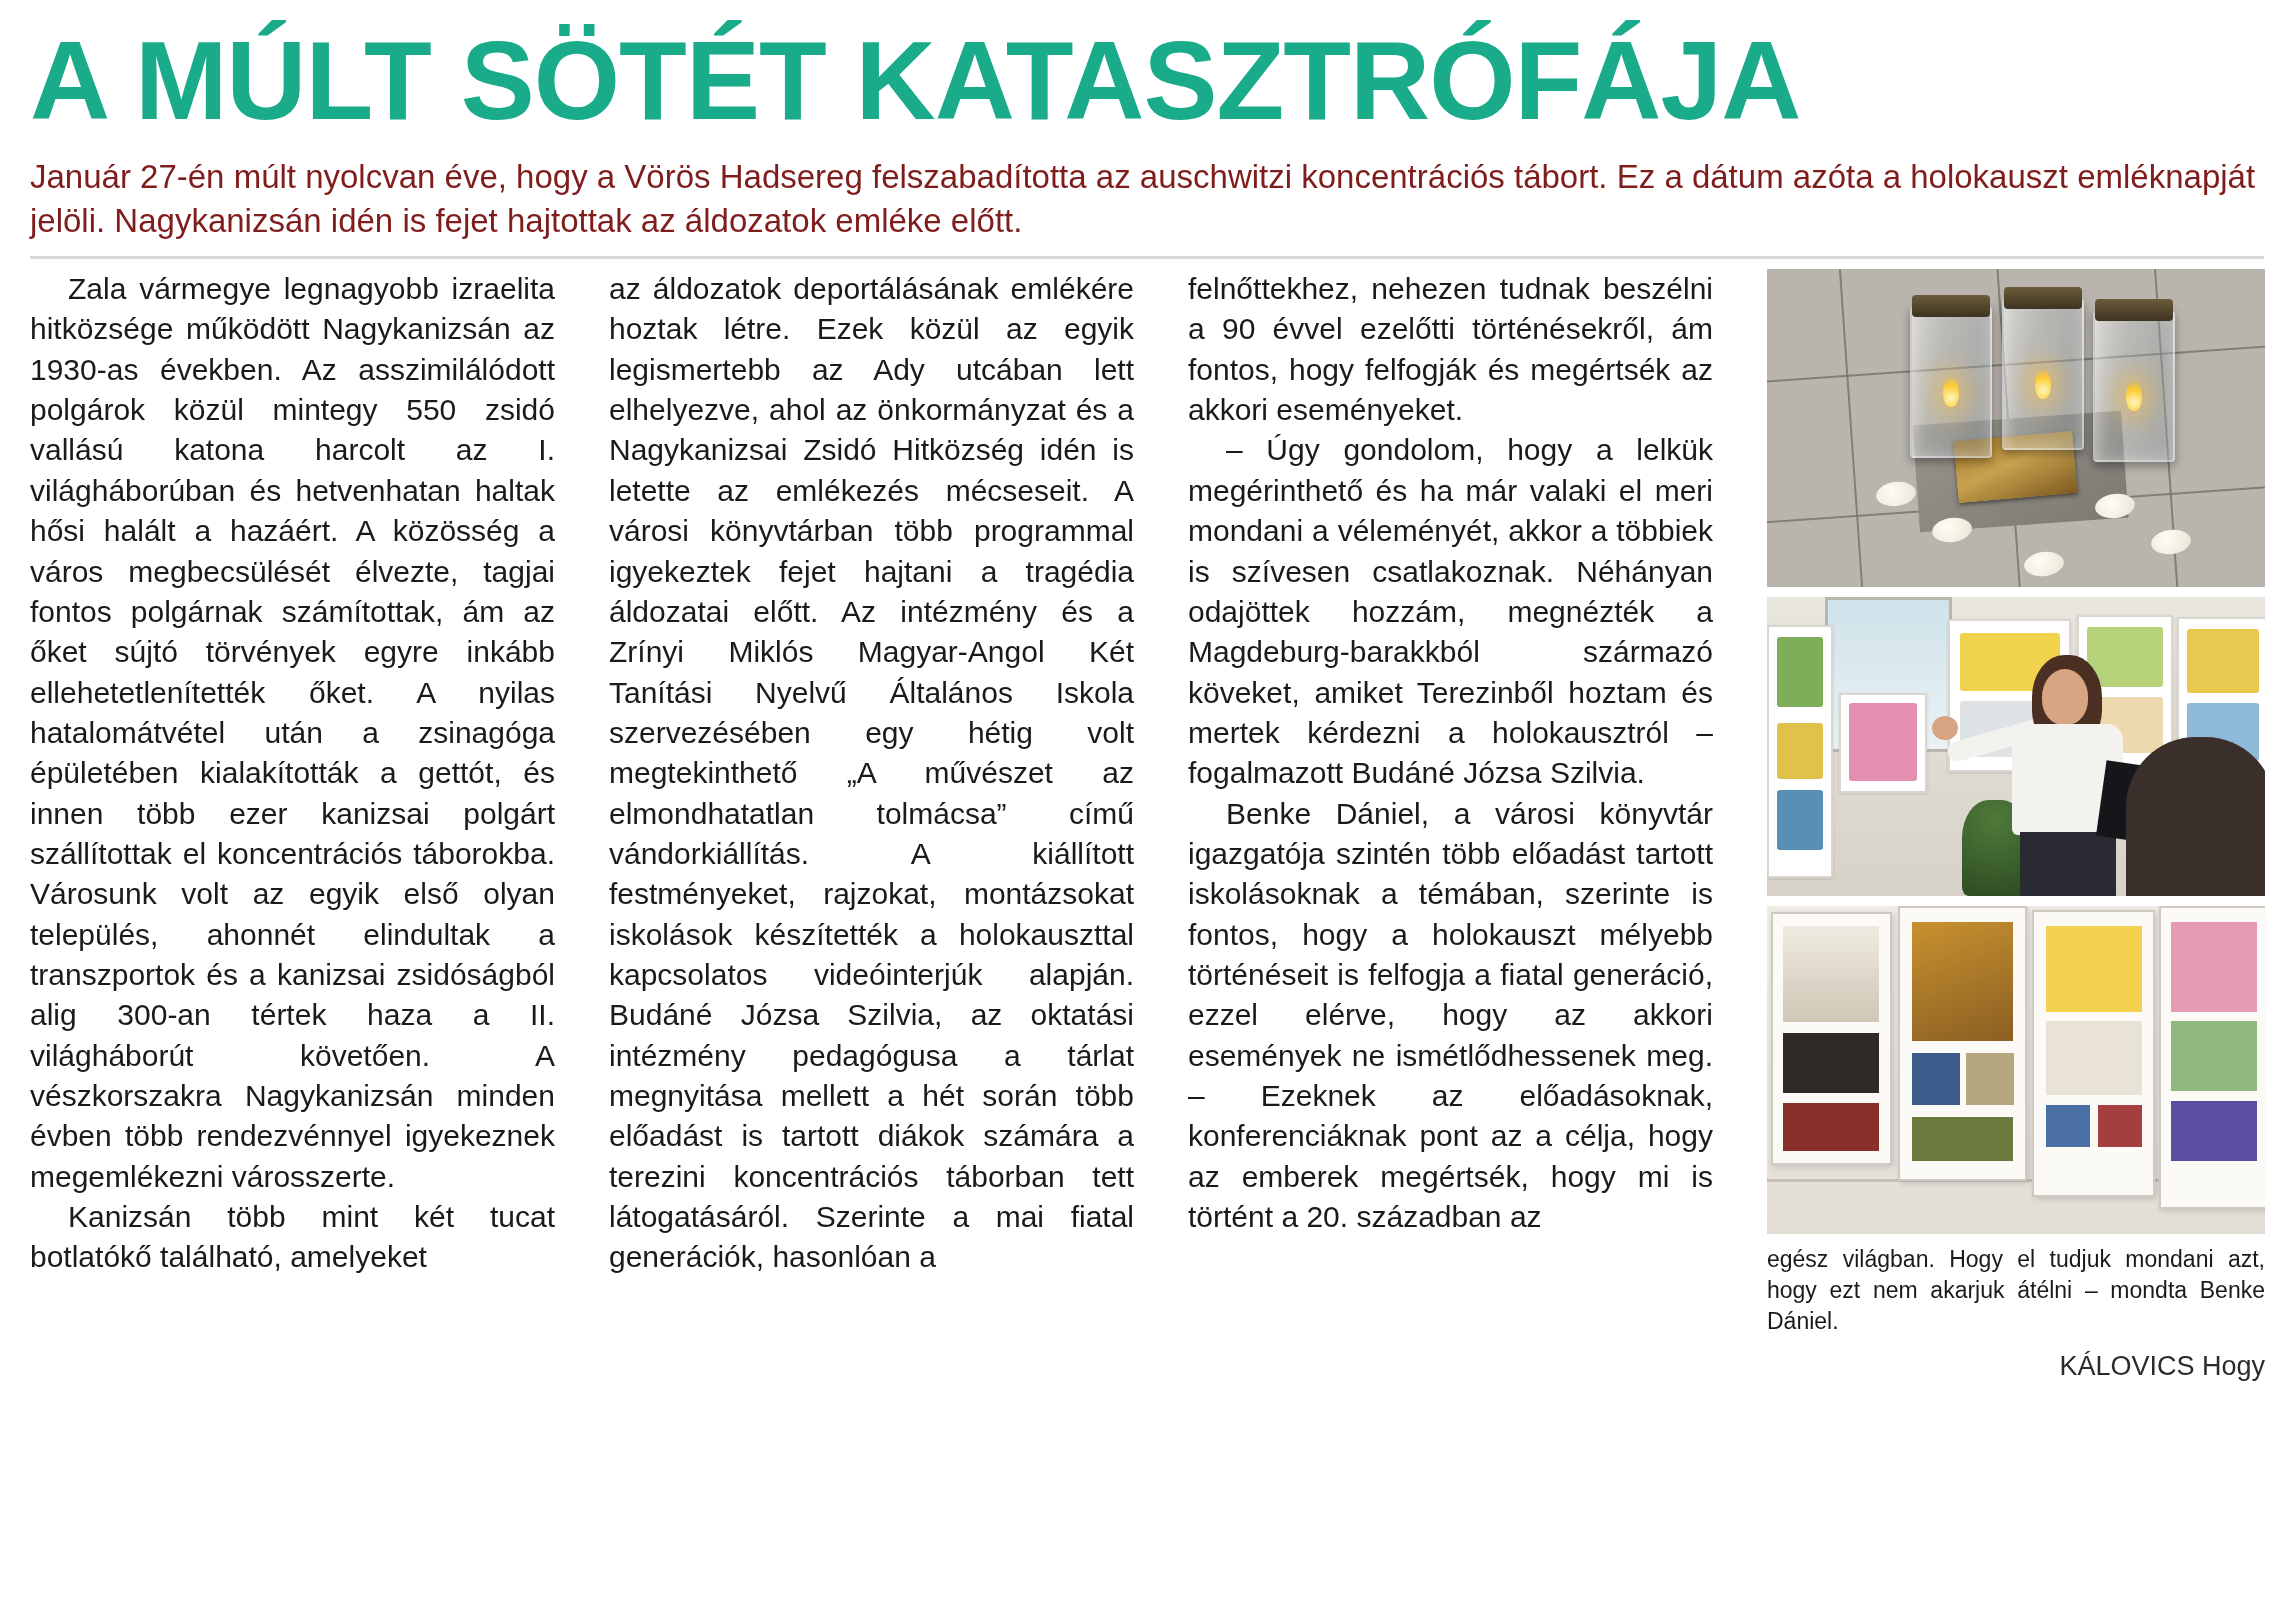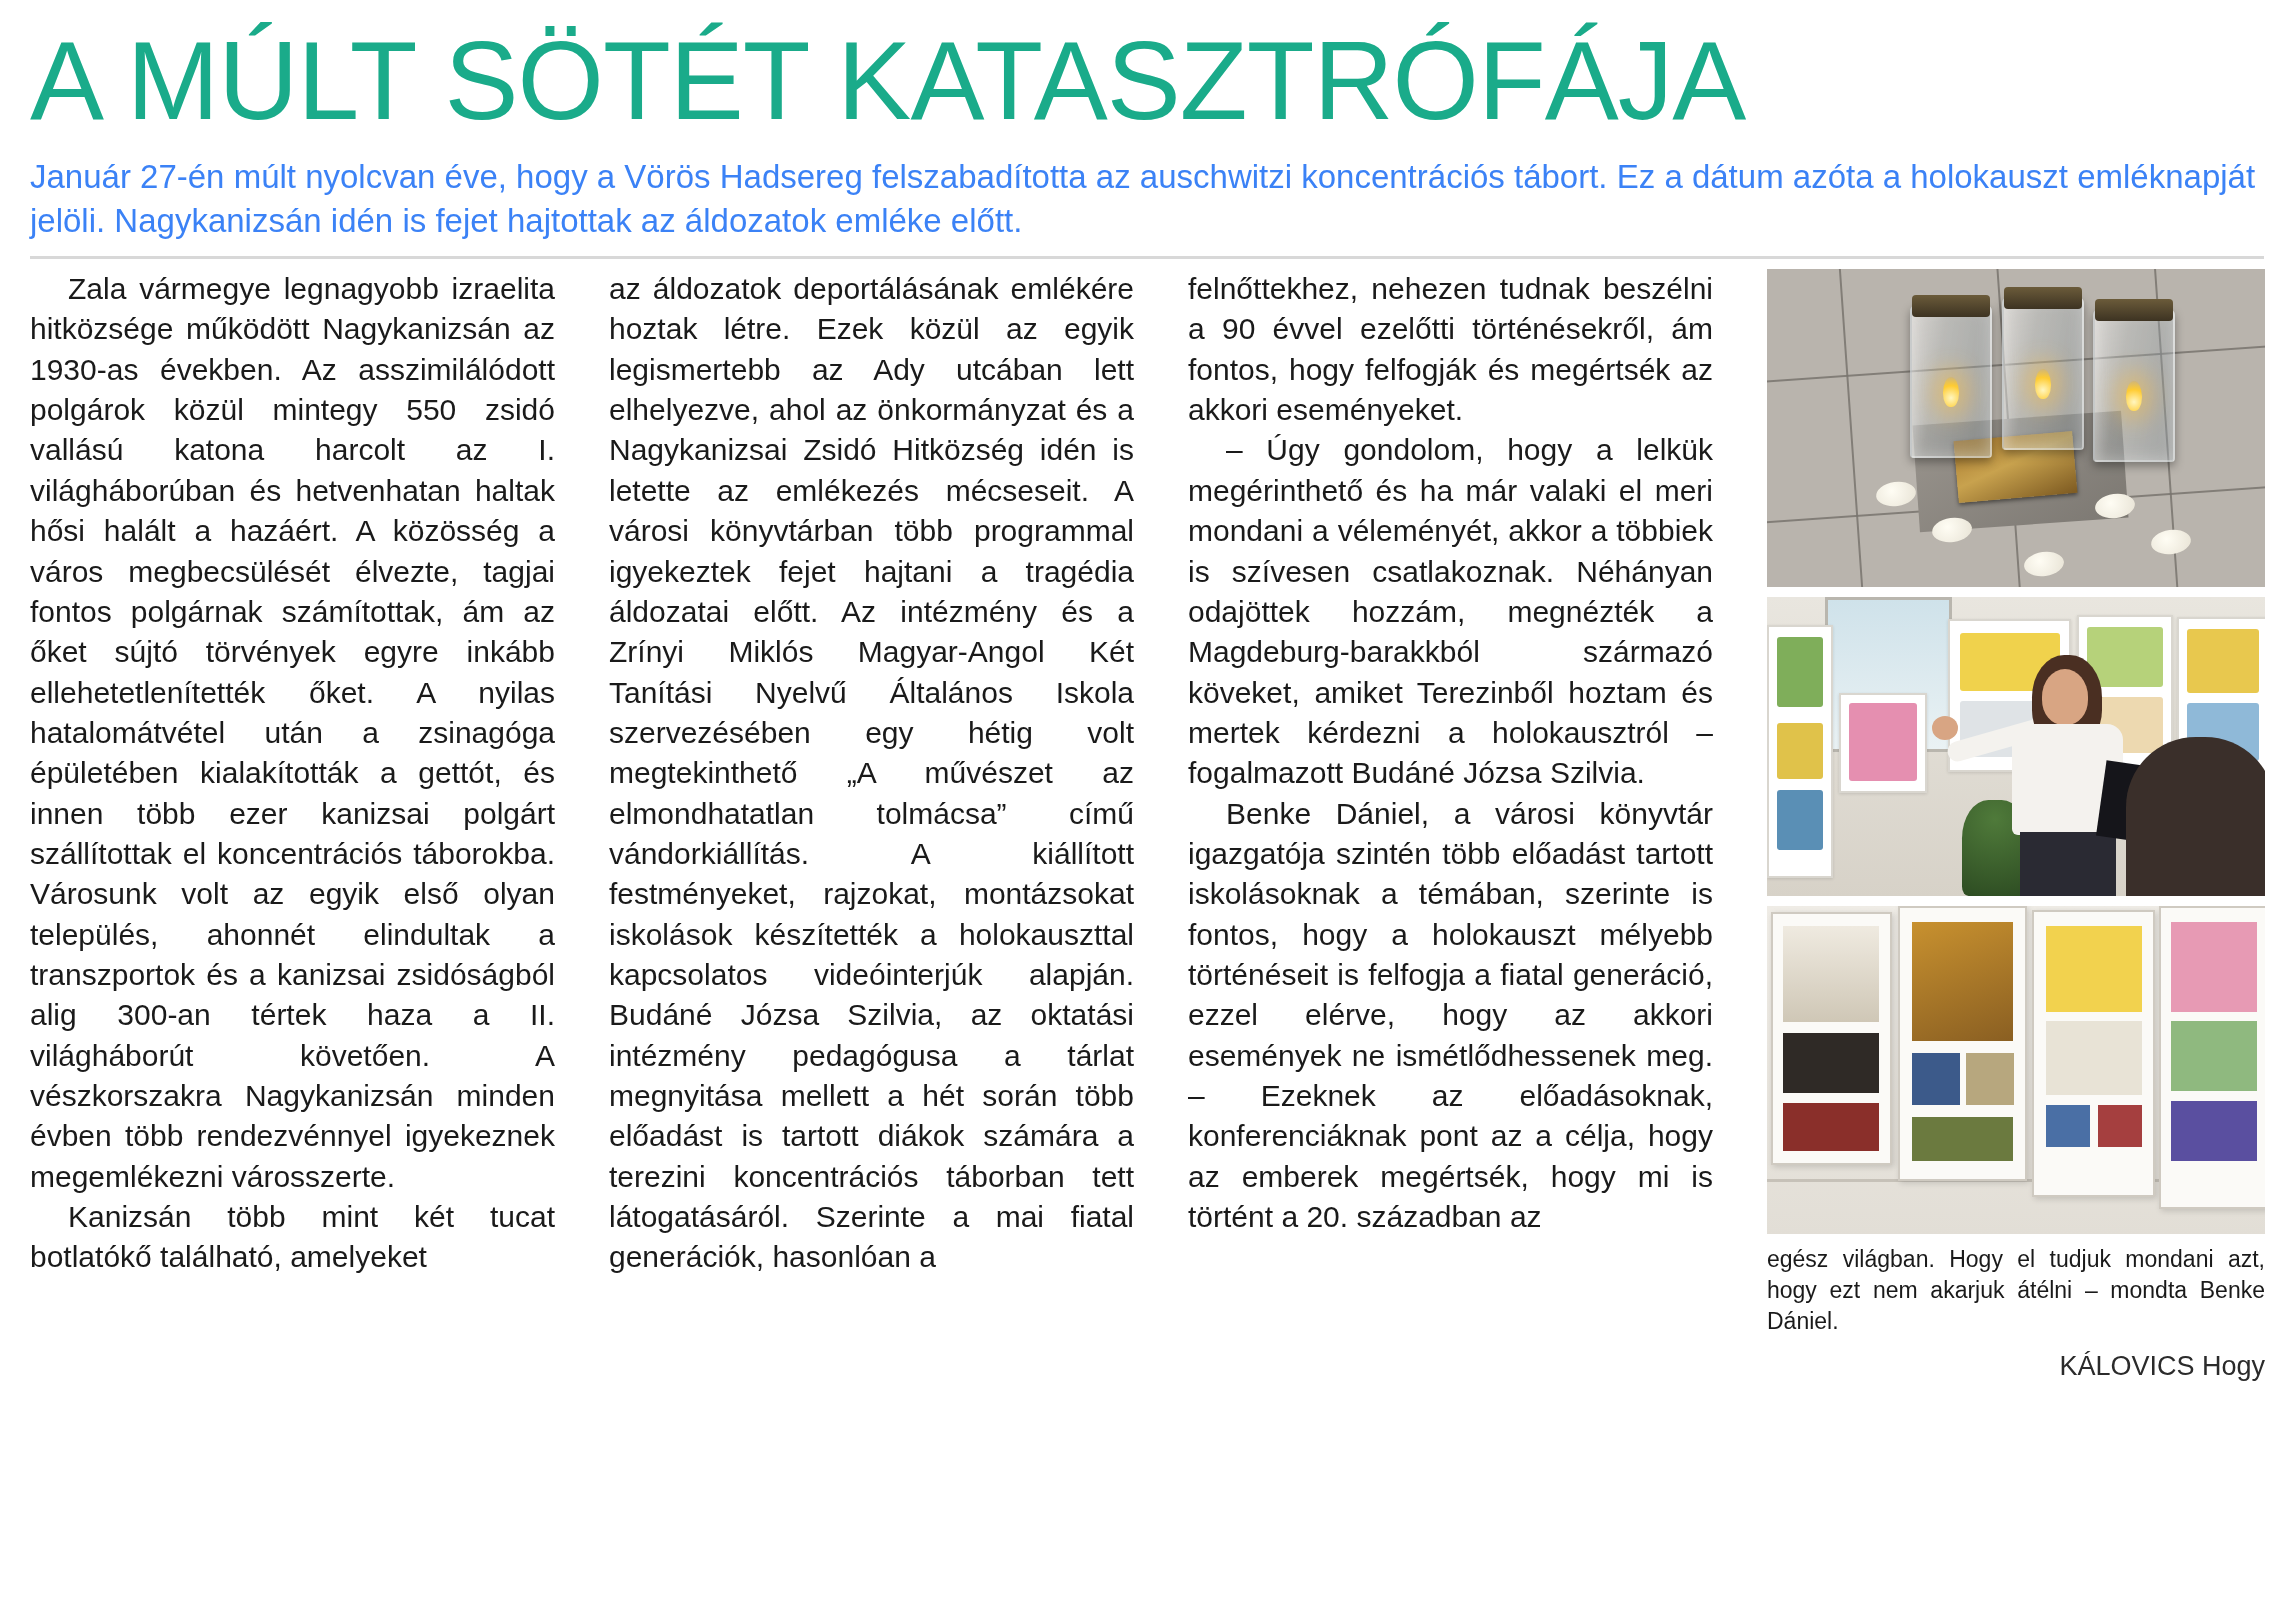--- a/index.html
+++ b/index.html
@@ -17,30 +17,30 @@
   .page {
     position: relative;
     width: 2295px;
     height: 1600px;
     box-sizing: border-box;
     padding: 18px 30px 0 30px;
   }
   .headline {
     font-size: 111px;
     line-height: 1.0;
-    font-weight: normal;
+    font-weight: bold;
     color: #1aab8a;
     letter-spacing: -1px;
     margin: 8px 0 18px 0;
     white-space: nowrap;
   }
   .lead {
     font-size: 33px;
     line-height: 1.32;
-    color: #3b82f6;
+    color: #7f1d1d;
     margin-bottom: 14px;
     max-width: 2234px;
   }
   .rule {
     height: 3px;
     background: #d8d8d8;
     width: 2234px;
     margin-bottom: 10px;
   }
   .body-wrap {

